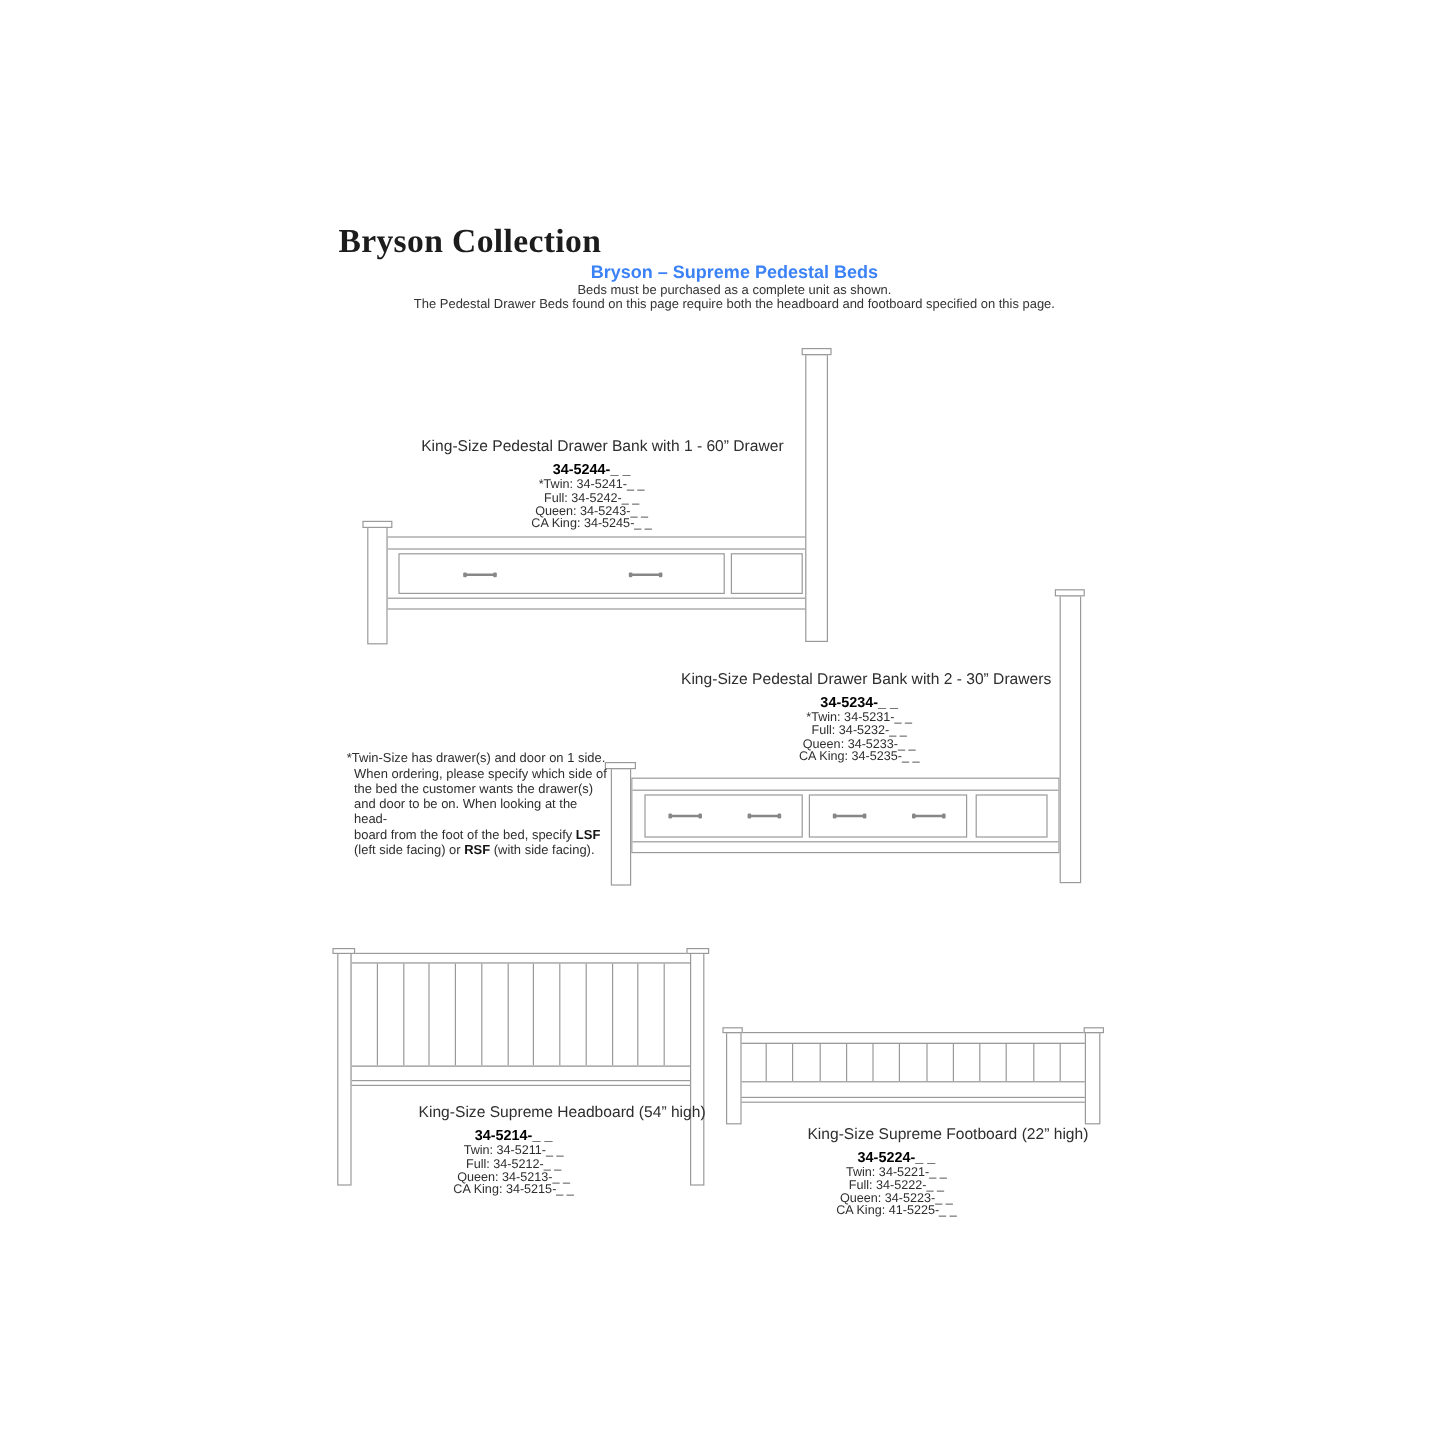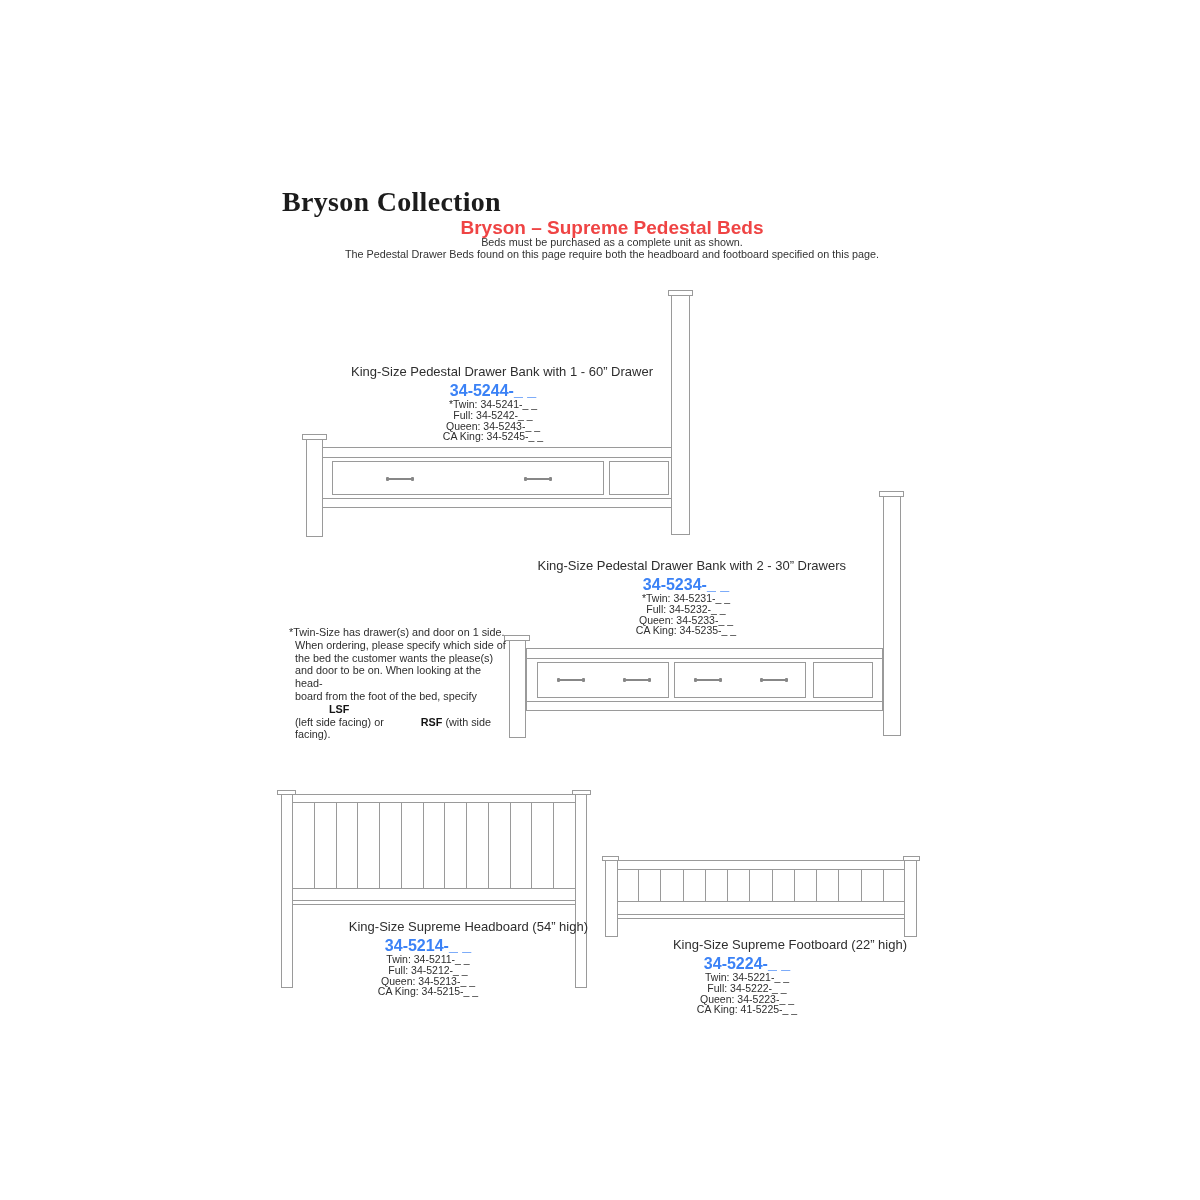--- a/index.html
+++ b/index.html
@@ -7,41 +7,41 @@
     position:relative; width:1200px; height:1200px; background:#ffffff;
     font-family:"Liberation Sans", sans-serif; color:#2e2e2e; overflow:hidden;
   }
   
   .title {
     position:absolute; left:282px; top:186px;
     font-family:"Liberation Serif", serif; font-weight:bold;
     font-size:28px; color:#1c1c1c; letter-spacing:0.3px;
   }
   .header-center { position:absolute; left:312px; top:220px; width:600px; text-align:center; }
-  .subtitle { font-size:19px; font-weight:bold; color:#ef4444; line-height:15px; }
+  .subtitle { font-size:15px; font-weight:bold; color:#3b82f6; line-height:15px; }
   .desc { margin-top:2px; font-size:10.8px; line-height:11.6px; color:#333; }
   
   .draw { position:absolute; }
   .lb { position:absolute; border:1px solid #9a9a9a; background:#fff; box-sizing:border-box; }
   .hl { position:absolute; left:0; right:0; height:1px; background:#9a9a9a; }
   .handle { position:absolute; top:16px; width:26px; height:2px; background:#878787; border-radius:1px; }
   .handle::before, .handle::after { content:""; position:absolute; top:-1px; width:3px; height:4px; background:#878787; border-radius:1px; }
   .handle::before { left:-1px; } .handle::after { right:-1px; }
   .slats { display:flex; }
   .slats .slat { flex:1; border-right:1px solid #9a9a9a; }
   .slats .slat:last-child { border-right:none; }
   
   .plabel { position:absolute; width:320px; text-align:center; }
   .pname { font-size:13px; line-height:11px; margin-bottom:8px; color:#2e2e2e;text-align:right; }
-  .pmodel { font-size:16px; line-height:12px; margin-bottom:2px; font-weight:bold; color:#3b82f6; }
+  .pmodel { font-size:12px; line-height:12px; margin-bottom:2px; font-weight:bold; color:#000000; }
   .pvar { font-size:10.5px; line-height:10.8px; color:#2e2e2e; }
   
   .note { position:absolute; left:289px; top:626px; width:218px; font-size:10.8px; line-height:12.8px; color:#2e2e2e; }
   .note .indent { padding-left:6px; }
-  .note b { color:#141414;margin-left:34px; }
+  .note b { color:#141414; }
 </style>
 </head>
 <body>
 
 <div class="page">
 
   <div class="title">Bryson Collection</div>
 
   <div class="header-center">
     <div class="subtitle">Bryson – Supreme Pedestal Beds</div>
@@ -89,33 +89,33 @@
         <div class="handle" style="left:86px"></div>
       </div>
       <div class="lb" style="left:286px;top:13px;width:60px;height:36px"></div>
     </div>
     <div class="lb" style="left:5px;top:149px;width:17px;height:98px"></div>
     <div class="lb" style="left:0;top:144px;width:26px;height:6px"></div>
     <div class="lb" style="left:379px;top:5px;width:18px;height:240px"></div>
     <div class="lb" style="left:375px;top:0;width:25px;height:6px"></div>
   </div>
 
-  <div class="plabel" style="left:526px;top:560px">
+  <div class="plabel" style="left:556px;top:560px">
     <div class="pname">King-Size Pedestal Drawer Bank with 2 - 30” Drawers</div>
     <div class="pmodel">34-5234-_ _</div>
     <div class="pvar">*Twin: 34-5231-_ _</div>
     <div class="pvar">Full: 34-5232-_ _</div>
     <div class="pvar">Queen: 34-5233-_ _</div>
     <div class="pvar">CA King: 34-5235-_ _</div>
   </div>
 
   <div class="note">
     <div>*Twin-Size has drawer(s) and door on 1 side.</div>
     <div class="indent">When ordering, please specify which side of</div>
-    <div class="indent">the bed the customer wants the please(s)</div>
+    <div class="indent">the bed the customer wants the drawer(s)</div>
     <div class="indent">and door to be on. When looking at the head-</div>
     <div class="indent"><span>board from the foot of the bed, specify </span><b>LSF</b></div>
     <div class="indent"><span>(left side facing) or </span><b>RSF</b><span> (with side facing).</span></div>
   </div>
 
   <div class="draw" style="left:277px;top:790px;width:314px;height:198px">
     <div class="lb" style="left:15px;top:4px;width:284px;height:9px"></div>
     <div class="lb slats" style="left:15px;top:12px;width:284px;height:87px">
         <div class="slat"></div>
         <div class="slat"></div>

